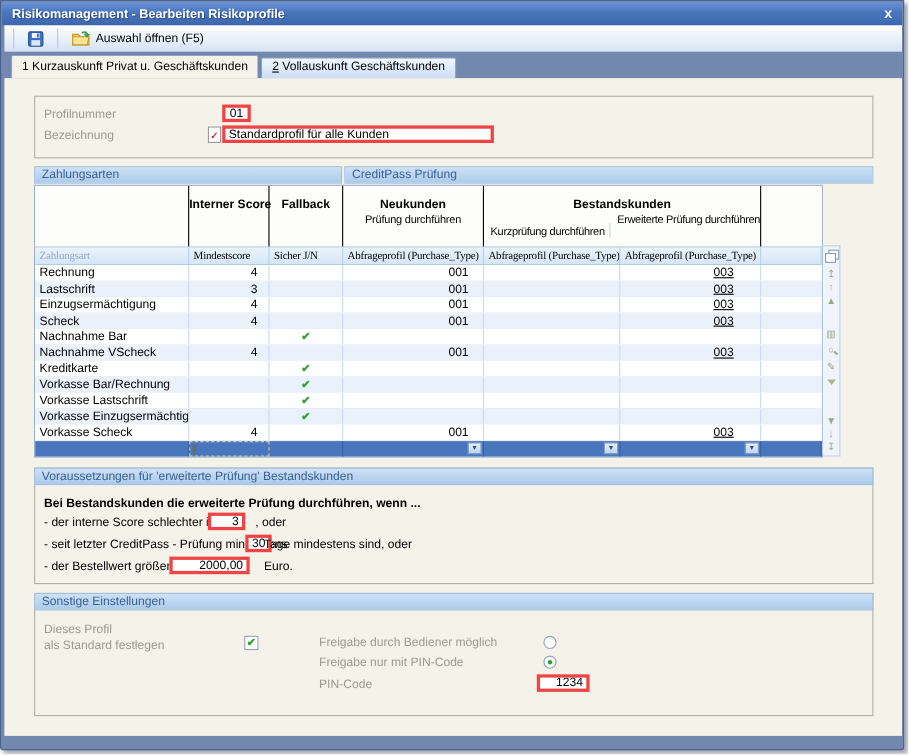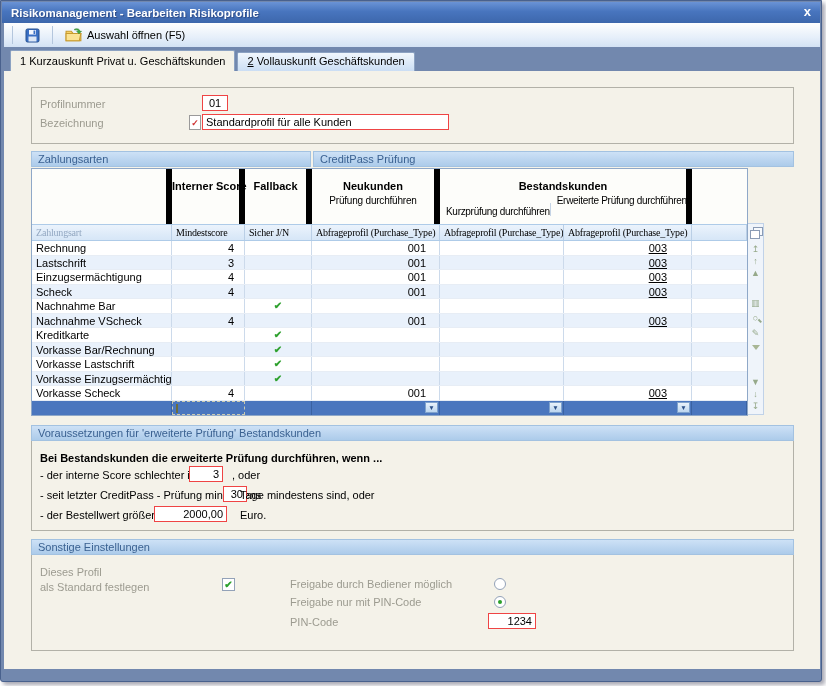--- a/index.html
+++ b/index.html
@@ -37,21 +37,21 @@
          border-radius:2px 2px 0 0; background:linear-gradient(180deg,#F1F7FD,#CBDEF4);
          white-space:nowrap; }
   .tab.active { background:#F4F2E9; height:21px; padding-top:4px; position:relative; z-index:3; }
   .tab u { text-decoration:underline; }
 
   
   .content { position:absolute; left:3px; top:70px; width:816px; height:598px; background:#F4F2E9; }
 
   .gbox { position:absolute; border:1px solid #B2B1A8; }
   .glabel { position:absolute; color:#9C9B90; white-space:nowrap; }
-  .field { position:absolute; border:1px solid #ef4444; background:#fff; font-family:inherit;
+  .field { position:absolute; border:3px solid #ef4444; background:#fff; font-family:inherit;
            font-size:11px; padding:0 3px; height:16px; }
   .field.right { text-align:right; }
   .field.center { text-align:center; }
 
   
   .profilebox { left:27px; top:16px; width:763px; height:57px; }
   .doc-icon { position:absolute; left:157px; top:27px; width:12px; height:15px; background:#fff;
               border:1px solid #9A9A9A; color:#CE2F2F; font-size:9px; font-weight:bold;
               text-align:center; line-height:14px; }
 
@@ -60,21 +60,21 @@
             border:1px solid #A3C2E1; color:#3A6191; line-height:14px; padding-left:6px; }
 
   
   .band-left  { left:27px; top:80px; width:280px; }
   .band-right { left:309px; top:80px; width:481px; }
 
   
   .grid { position:absolute; left:27px; top:97px; width:717px; height:248px;
           border:1px solid #8FA8C8; background:#FDFDFA; }
   .thead2 { display:flex; height:55px; background:#FDFDFA; }
-  .h2c { border-right:6px solid #000000; height:100%; }
+  .h2c { border-right:1px solid #000000; height:100%; }
   .h2c1 { width:140px; } .h2c2 { width:73px; } .h2c3 { width:67px; }
   .h2c4 { width:128px; } .h2c56 { width:252px; } .h2c7 { flex:1; border-right:none; }
   .h2bold { font-weight:bold; text-align:center; padding-top:11px; white-space:nowrap; }
   .h2sub { text-align:center; padding-top:3px; font-size:10px; letter-spacing:-0.2px; white-space:nowrap; }
   .h2pair { display:flex; height:24px; }
   .h2pair .s5 { width:126px; border-right:1px solid #C5D4E6; padding:3px 0 0 6px;
                 font-size:10px; letter-spacing:-0.3px; white-space:nowrap;margin-top:11px; }
   .h2pair .s6 { flex:1; padding:3px 0 0 6px; font-size:10px; letter-spacing:-0.3px; white-space:nowrap; }
 
   .thead3 { display:flex; height:17px; background:linear-gradient(180deg,#EBF3FC,#D6E6F7);

